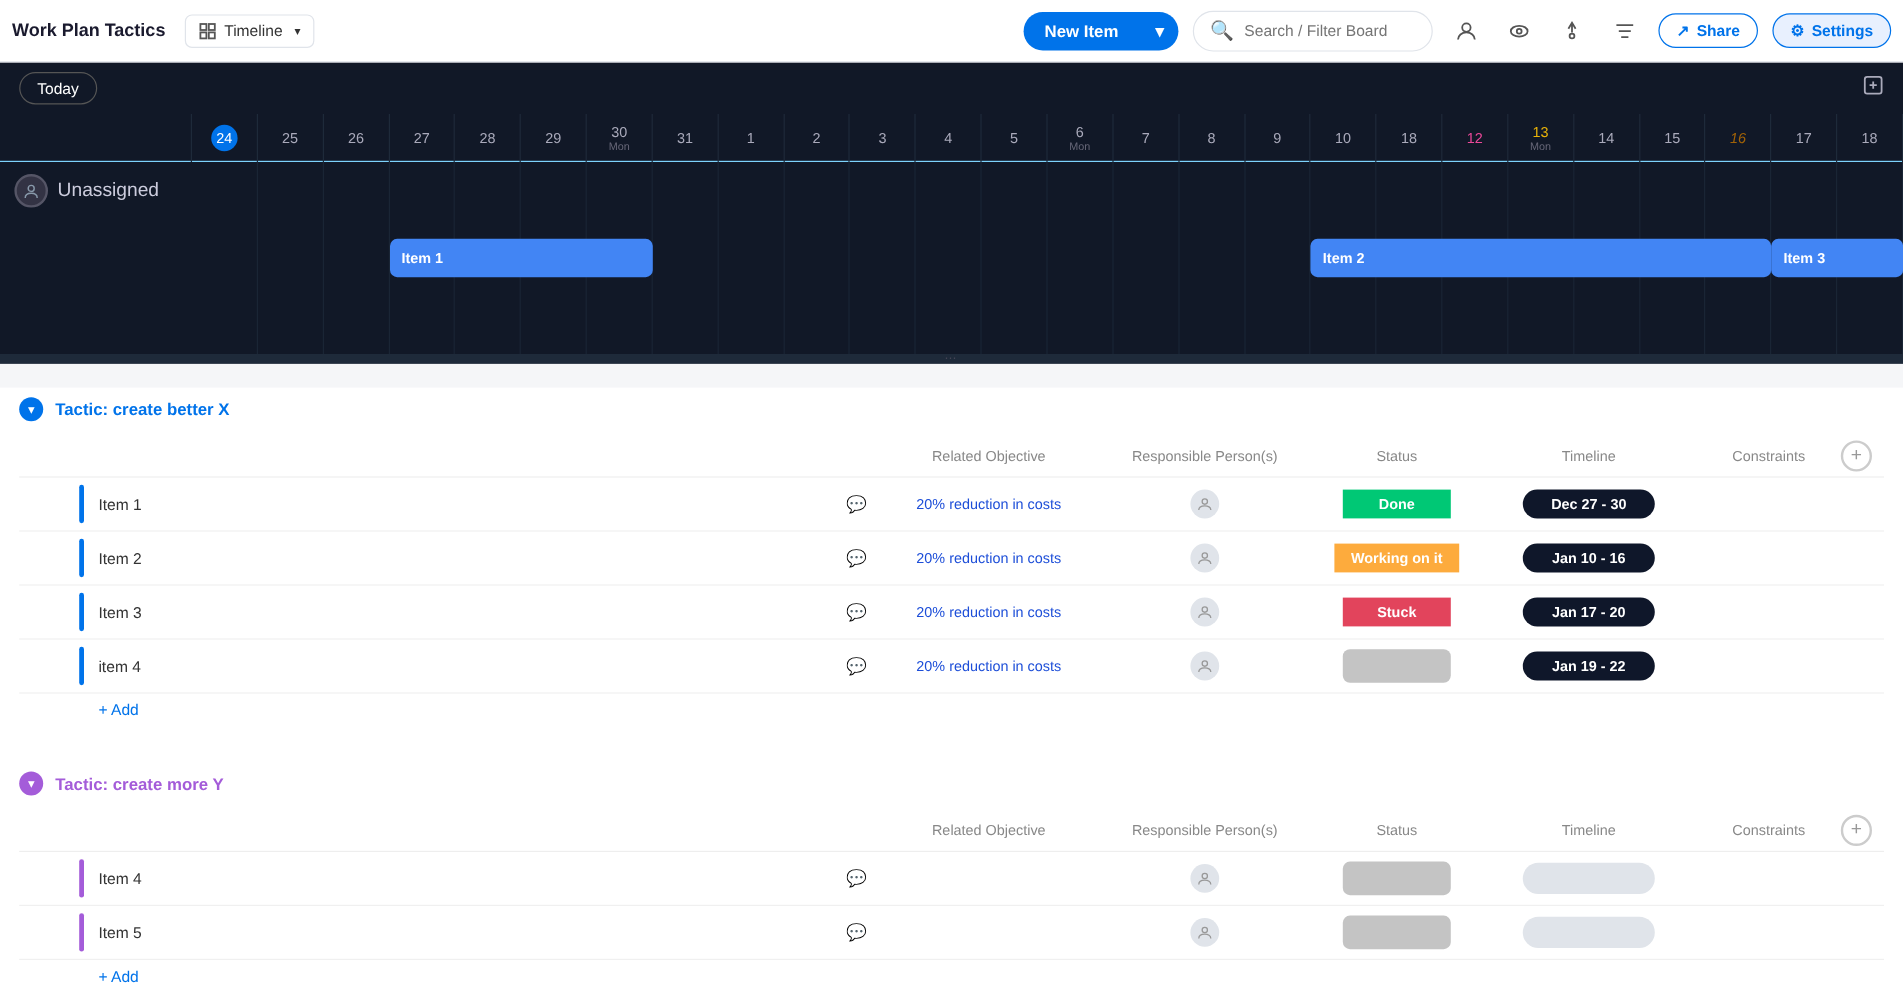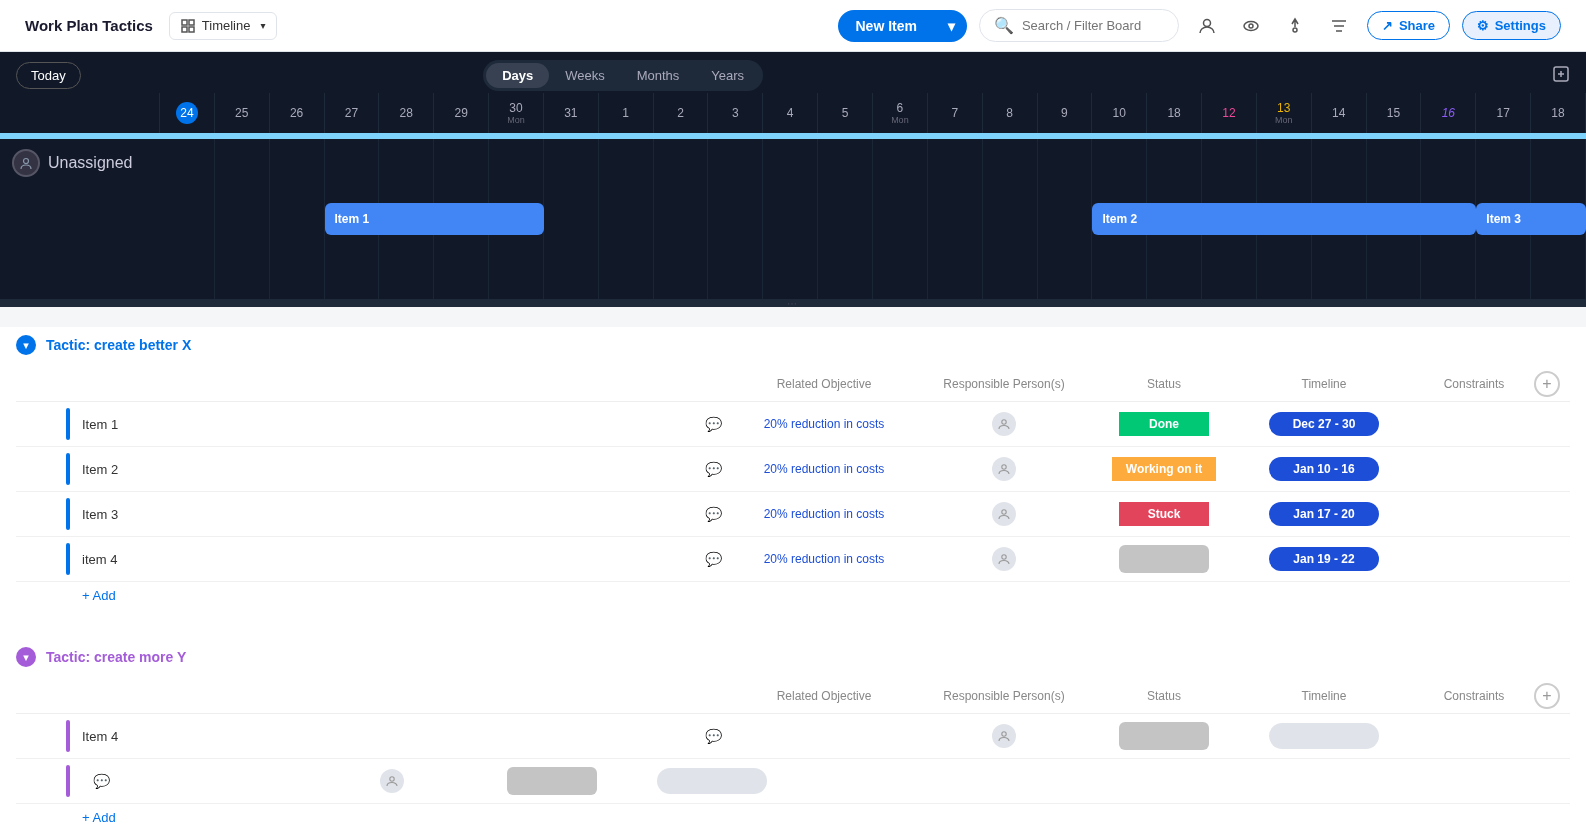--- a/index.html
+++ b/index.html
@@ -1,21 +1,21 @@
 <!DOCTYPE html>
 <html><head>
   <meta charset="utf-8">
   <style>
     * { box-sizing: border-box; margin: 0; padding: 0; }
     body { font-family: -apple-system, BlinkMacSystemFont, 'Segoe UI', sans-serif; background: #f5f6f8; overflow-x: hidden; }
 
     
     .top-nav {
       display: flex; align-items: center; height: 52px; background: #fff;
-      border-bottom: 1px solid #e0e4ea; padding: 0 25px; gap: 12px; position: relative; z-index: 10;
+      border-bottom: 1px solid #e0e4ea; padding: 0 10px; gap: 12px; position: relative; z-index: 10;
     }
     .nav-logo { font-weight: 700; font-size: 15px; color: #1a1a2e; margin-right: 4px; }
     .nav-view-btn {
       display: flex; align-items: center; gap: 6px; padding: 5px 10px;
       border: 1px solid #e0e4ea; border-radius: 6px; cursor: pointer; font-size: 13px; color: #333; background: #fff;
     }
     .nav-view-btn svg { width: 16px; height: 16px; }
     .nav-spacer { flex: 1; }
     .new-item-btn {
       display: flex; align-items: center; gap: 0; background: #0073ea; color: #fff;
@@ -53,22 +53,22 @@
       padding: 5px 14px; border: 1.5px solid #555; border-radius: 16px;
       color: #fff; font-size: 13px; cursor: pointer; background: transparent;
     }
     .view-tabs { display: flex; gap: 0; margin-left: auto; margin-right: auto; background: #1e2a3a; border-radius: 20px; padding: 3px; }
     .view-tab {
       padding: 5px 16px; border-radius: 16px; font-size: 13px; color: #aab; cursor: pointer;
     }
     .view-tab.active { background: #374151; color: #fff; font-weight: 600; }
     .export-icon { margin-left: auto; color: #aab; cursor: pointer; font-size: 16px; }
     .date-row {
-      display: flex; background: #111827; border-bottom: 6px solid #7dd3fc;
-      padding: 0; height: 40px; align-items: flex-end;
+      display: flex; background: #111827; border-bottom: 1px solid #7dd3fc;
+      padding: 0; height: 40px; align-items: flex-start;
     }
     .date-cell {
       flex: 1; text-align: center; font-size: 11px; color: #8899aa; position: relative;
       border-right: 1px solid #1e2a3a; height: 40px; display: flex; align-items: center; justify-content: center; flex-direction: column;
     }
     .date-cell.today .date-num {
       background: #0073ea; color: #fff; border-radius: 50%; width: 22px; height: 22px;
       display: flex; align-items: center; justify-content: center;
     }
     .date-cell .day-label { font-size: 9px; color: #667; }
@@ -139,21 +139,21 @@
     .item-related { width: 180px; text-align: center; font-size: 12px; color: #1d4ed8; }
     .item-person { width: 180px; display: flex; align-items: center; justify-content: center; }
     .person-avatar { width: 24px; height: 24px; border-radius: 50%; background: #e0e4ea; display: flex; align-items: center; justify-content: center; color: #999; font-size: 11px; }
     .item-status { width: 140px; display: flex; align-items: center; justify-content: center; }
     .status-badge { padding: 5px 14px; border-radius: 0; font-size: 12px; font-weight: 700; color: #fff; min-width: 90px; text-align: center; }
     .status-done { background: #00c875; }
     .status-working { background: #fdab3d; }
     .status-stuck { background: #e2445c; }
     .status-empty { background: #c4c4c4; width: 90px; height: 28px; border-radius: 6px; }
     .item-timeline { width: 180px; display: flex; align-items: center; justify-content: center; }
-    .timeline-badge { background: #1d4ed8; color: #fff; border-radius: 16px; padding: 5px 14px; font-size: 12px; font-weight: 600; min-width: 110px; text-align: center; }
+    .timeline-badge { background: #0f172a; color: #fff; border-radius: 16px; padding: 5px 14px; font-size: 12px; font-weight: 600; min-width: 110px; text-align: center; }
     .timeline-empty { background: #e0e4ea; width: 110px; height: 26px; border-radius: 16px; }
     .item-constraints { width: 120px; }
     .item-add-col { width: 36px; }
 
     .add-row {
       display: flex; align-items: center; padding: 6px 0 6px 66px; color: #0073ea; font-size: 13px; cursor: pointer;
     }
   </style>
 </head>
 <body>
@@ -211,26 +211,20 @@
   </button>
   <button class="settings-btn">
     <span>⚙</span>
     <span>Settings</span>
   </button>
 </nav>
 
 <div class="timeline-section">
   <div class="timeline-toolbar">
     <button class="today-btn">Today</button>
-    <div class="view-tabs">
-      <div class="view-tab active">Days</div>
-      <div class="view-tab">Weeks</div>
-      <div class="view-tab">Months</div>
-      <div class="view-tab">Years</div>
-    </div>
     <div class="export-icon">
       <svg width="18" height="18" viewBox="0 0 18 18" fill="none">
           <rect x="2" y="2" width="14" height="14" rx="2" stroke="#aab" stroke-width="1.5"></rect>
           <line x1="6" y1="9" x2="12" y2="9" stroke="#aab" stroke-width="1.5"></line>
           <line x1="9" y1="6" x2="9" y2="12" stroke="#aab" stroke-width="1.5"></line>
         </svg>
     </div>
   </div>
 
   <div class="date-row" id="date-row-container">
@@ -302,21 +296,21 @@
         <div class="date-num" style="font-size: 12px; color: #eab308;">13</div>
         <div class="day-label" style="font-size: 9px; color: rgb(102, 102, 119);">Mon</div>
       </div>
       <div class="date-cell">
         <div class="date-num" style="font-size: 12px; color: rgb(170, 170, 187);">14</div>
       </div>
       <div class="date-cell">
         <div class="date-num" style="font-size: 12px; color: rgb(170, 170, 187);">15</div>
       </div>
       <div class="date-cell">
-        <div class="date-num" style="font-size: 12px; color: #8b5cf6; font-style: italic;">16</div>
+        <div class="date-num" style="font-size: 12px; color: #a16207; font-style: italic;">16</div>
       </div>
       <div class="date-cell">
         <div class="date-num" style="font-size: 12px; color: rgb(170, 170, 187);">17</div>
       </div>
       <div class="date-cell">
         <div class="date-num" style="font-size: 12px; color: rgb(170, 170, 187);">18</div>
       </div>
     </div>
 
   <div class="gantt-rows" style="position:relative; height:160px;" id="gantt-area">
@@ -523,20 +517,21 @@
           <div class="status-empty"></div>
         </div>
       <div class="item-timeline">
           <div class="timeline-empty"></div>
         </div>
       <div class="item-constraints"></div>
       <div class="item-add-col"></div>
     </div>
     <div class="item-row">
       <div class="item-left-bar bar-item-purple"></div>
+      <div class="item-name">Item 5</div>
       <div class="item-comment">💬</div>
       <div class="item-related"></div>
       <div class="item-person">
           <div class="person-avatar">
             <svg width="12" height="12" viewBox="0 0 12 12" fill="none">
               <circle cx="6" cy="4" r="2.2" stroke="#999" stroke-width="1.1"></circle>
               <path d="M1 11c0-2.21 2.24-3.5 5-3.5s5 1.29 5 3.5" stroke="#999" stroke-width="1.1"></path>
             </svg>
           </div>
         </div>

